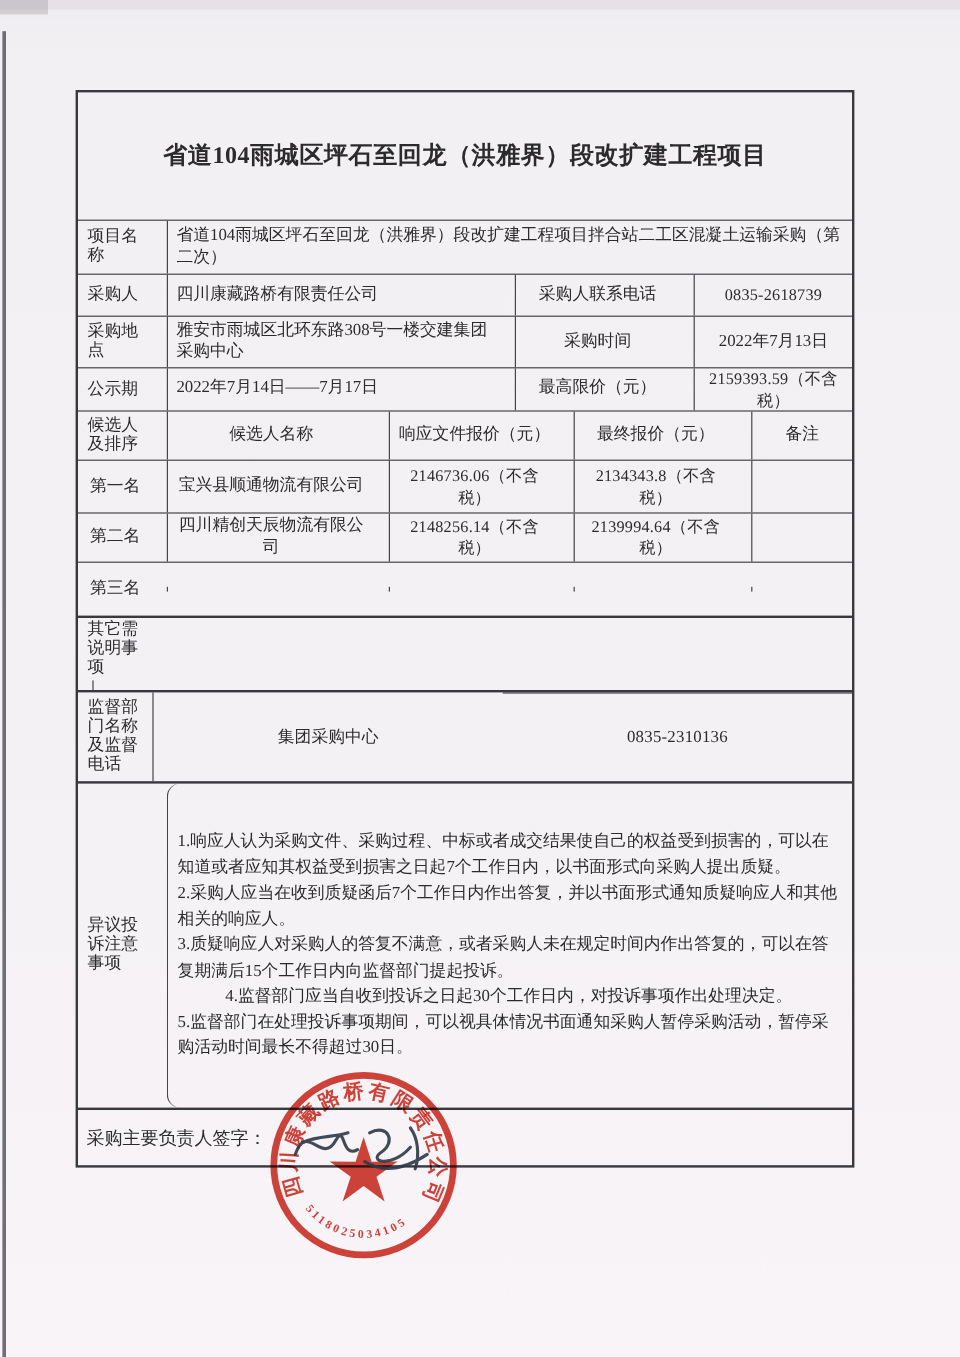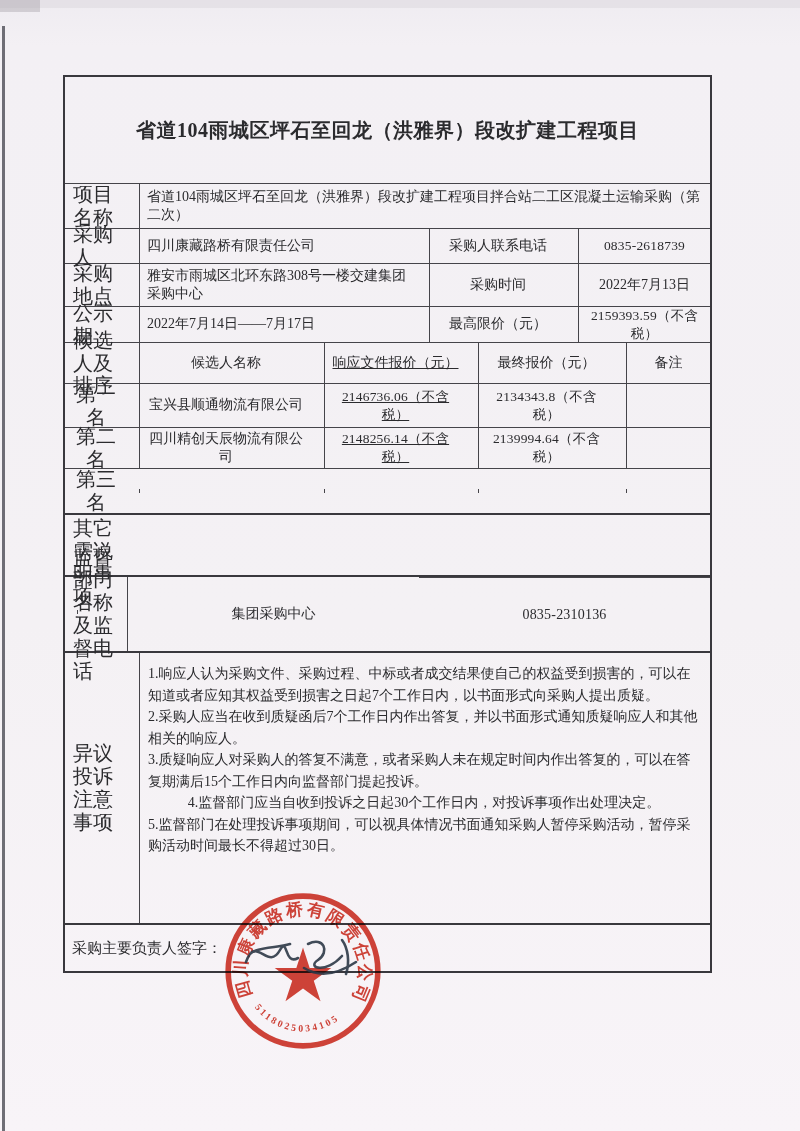--- a/index.html
+++ b/index.html
@@ -17,51 +17,51 @@
   .sheet{
     position:absolute;left:63px;top:75px;width:645px;
     border:2px solid #39383d;
     background:transparent;
   }
   .row{display:flex;border-top:1.5px solid #454449;}
   .row.first{border-top:none;}
   .row.section{border-top:2.5px solid #39383d;}
   .cell{box-sizing:border-box;display:flex;align-items:center;}
   .cell + .cell{border-left:1.5px solid #454449;margin-left:12px;}
-  .label-cell{width:62px;flex:none;padding:2px 8px;line-height:1.14;font-size:20px;}
+  .label-cell{width:62px;flex:none;padding:2px 8px;line-height:1.14;font-size:14px;}
   .center{justify-content:center;text-align:center;}
   .val{padding:2px 7px;font-size:14px;line-height:1.3;}
   .num{font-size:13.5px;letter-spacing:.2px;}
 
   .title-cell{
     height:106px;flex-direction:column;justify-content:center;
     width:100%;text-align:center;font-weight:bold;font-size:20px;line-height:1.65;
     letter-spacing:.5px;
   }
 
   
   .w-value{flex:1;}
   .w-field{width:137px;flex:none;}
   .w-fieldval{width:132px;flex:none;}
   .w-name{width:173px;flex:none;}
-  .w-doc{width:142px;flex:none;text-decoration:underline;}
+  .w-doc{width:142px;flex:none;}
   .w-final{width:136px;flex:none;}
   .w-remark{flex:1;}
 
   .h-r1{height:44px;} .h-r2{height:34px;} .h-r3{height:42px;} .h-r4{height:35px;}
   .h-r5{height:40px;} .h-r6{height:43px;} .h-r7{height:40px;} .h-r8{height:44px;align-items:center;}
   .h-r9{height:60px;flex-direction:column;} .h-r10{height:74px;} .h-r11{height:270px;} .h-r12{height:46px;text-align:center;}
 
   .sup-right{flex:1;display:flex;flex-direction:row;border-left:1.5px solid #454449;}
   .sup-sub{flex:1;display:flex;align-items:center;justify-content:center;font-size:14px;}
   .sup-sub + .sup-sub{border-top:1.5px solid #454449;}
 
   .objection-text{
     flex:1;padding:10px 10px 10px 8px;font-size:14px;line-height:1.54;
-    display:flex;flex-direction:column;
+    display:flex;flex-direction:column;justify-content:center;border-radius:11px;
   }
   .objection-text div{margin:0;}
 
   .sig-cell{width:100%;padding:2px 7px;font-size:15px;}
 
   .stamp{position:absolute;left:221px;top:889px;width:164px;height:164px;mix-blend-mode:multiply;opacity:.95;}
   .signature{position:absolute;left:238px;top:922px;width:130px;height:74px;}
 </style>
 </head>
 <body>

